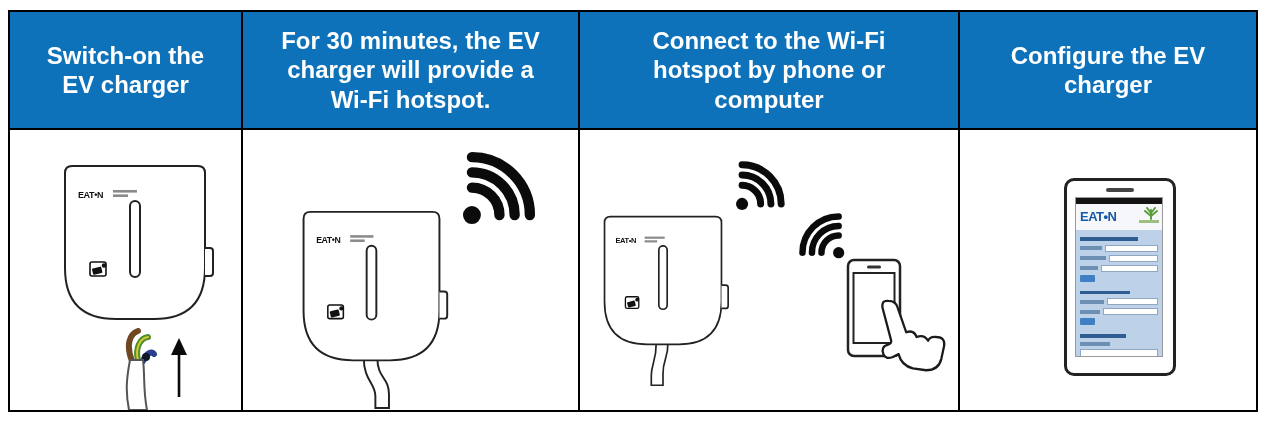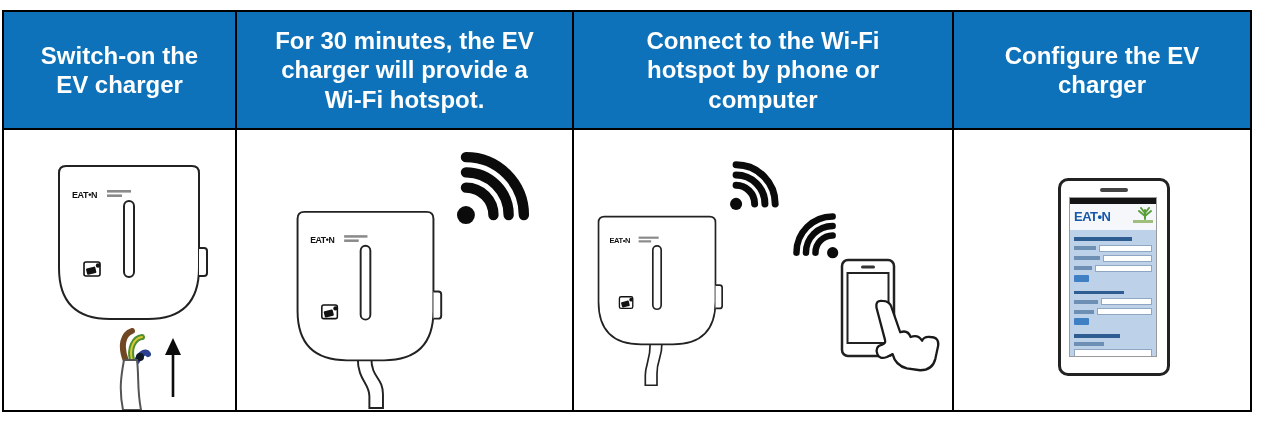--- a/index.html
+++ b/index.html
@@ -1,18 +1,18 @@
 <!DOCTYPE html>
 <html><head>
 <meta charset="utf-8">
 <style>
   html,body{margin:0;padding:0;background:#ffffff;}
   .canvas{position:relative;width:1281px;height:428px;background:#fff;
           font-family:"Liberation Sans",sans-serif;overflow:hidden;}
-  .steps-table{position:absolute;left:2px;top:10px;width:1246px;
+  .steps-table{position:absolute;left:8px;top:10px;width:1246px;
                border:2px solid #000;display:grid;
                grid-template-columns:233px 337px 380px 296px;
                grid-template-rows:118px 280px;background:#fde047;}
   .hd{background:#0d72b9;color:#fff;display:flex;align-items:center;justify-content:center;
       text-align:center;font-weight:bold;font-size:24px;line-height:1.22;
       border-bottom:2px solid #000;box-sizing:border-box;}
   .hd,.bd{border-right:2px solid #000;padding-left:24px;}
   .hd.last,.bd.last{border-right:none;}
   .hd.c1{padding:0 22px;}
   .hd.c2{padding:0 24px;}

